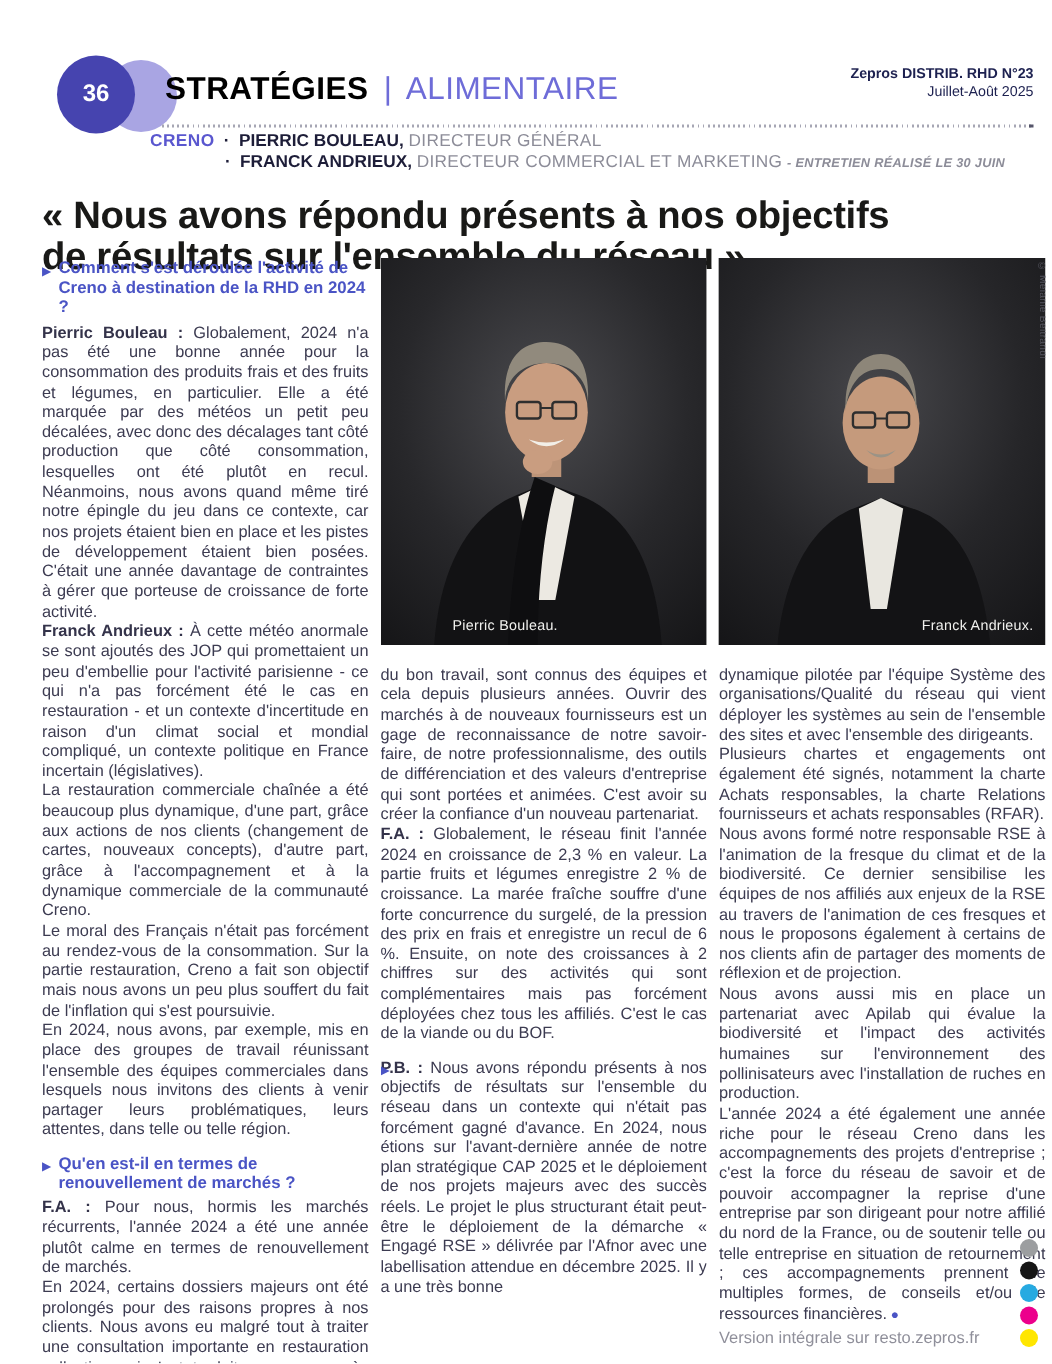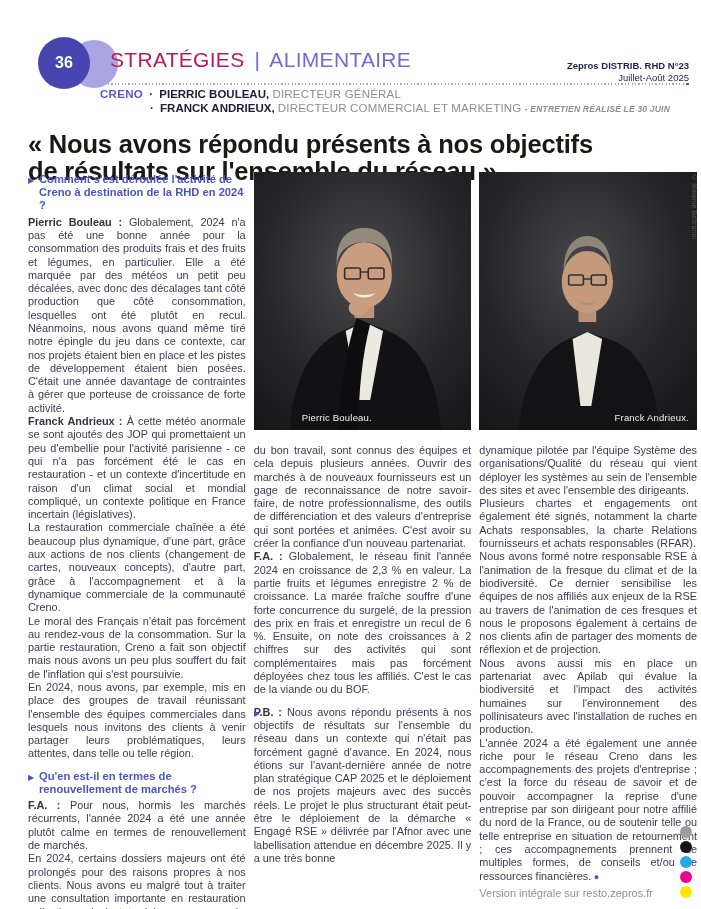--- a/index.html
+++ b/index.html
@@ -6,24 +6,24 @@
   .page{
     position:relative;width:701px;height:909px;margin:0 auto;background:#ffffff;
     font-family:"Liberation Sans","DejaVu Sans",sans-serif;overflow:hidden;
   }
   
   .badge{position:absolute;left:34px;top:36px;width:86px;height:54px;}
   .badge .circle-light{position:absolute;left:36px;top:4px;width:48px;height:48px;border-radius:50%;background:#a9a5e3;}
   .badge .circle-dark{position:absolute;left:4px;top:1px;width:52px;height:52px;border-radius:50%;background:#4644af;
     color:#fff;font-weight:bold;font-size:16px;display:flex;align-items:center;justify-content:center;}
   .section-title{position:absolute;left:110px;top:48px;font-size:21px;letter-spacing:.3px;white-space:nowrap;}
-  .section-title .sec{font-weight:400;color:#be185d;}
+  .section-title .sec{font-weight:700;color:#000000;}
   .section-title .div{font-weight:300;color:#6e6cd8;padding:0 4px;}
   .section-title .cat{font-weight:400;color:#6e6cd8;}
-  .issue{position:absolute;right:12px;top:44px;text-align:right;color:#1d2150;font-size:9.5px;line-height:11.5px;margin-top:16px;}
+  .issue{position:absolute;right:12px;top:44px;text-align:right;color:#1d2150;font-size:9.5px;line-height:11.5px;}
   .issue .l1{font-weight:700;}
   .rule{position:absolute;left:108px;right:12px;top:83px;height:2px;
     background:repeating-linear-gradient(to right,#a6a6b4 0 1.2px,transparent 1.2px 3.4px);}
   .rule .endsq{position:absolute;right:0;top:0;width:3px;height:2px;background:#55556a;}
   
   .kicker{position:absolute;left:100px;top:88px;font-size:11.5px;line-height:13.5px;white-space:nowrap;}
   .kicker .brand{color:#5a57cf;font-weight:700;letter-spacing:.3px;}
   .kicker .sep{color:#1d1d38;font-weight:700;padding:0 3px;}
   .kicker .name{color:#1d1d38;font-weight:700;}
   .kicker .role{color:#8c8c98;letter-spacing:.2px;}

